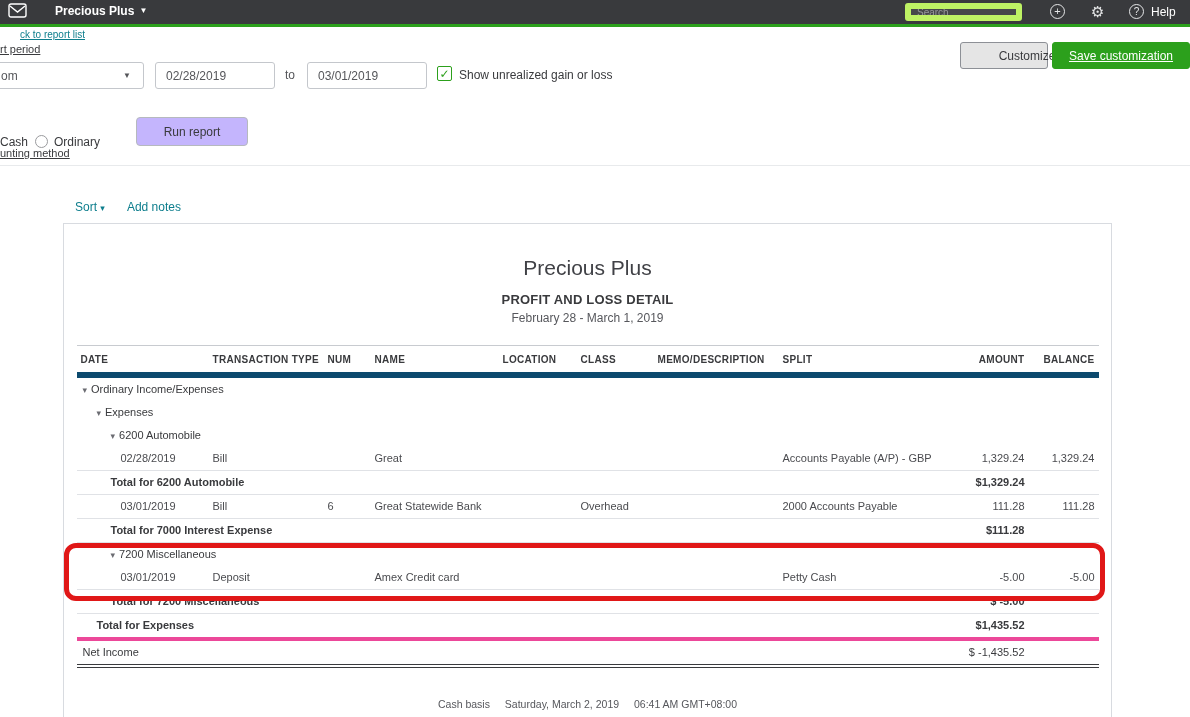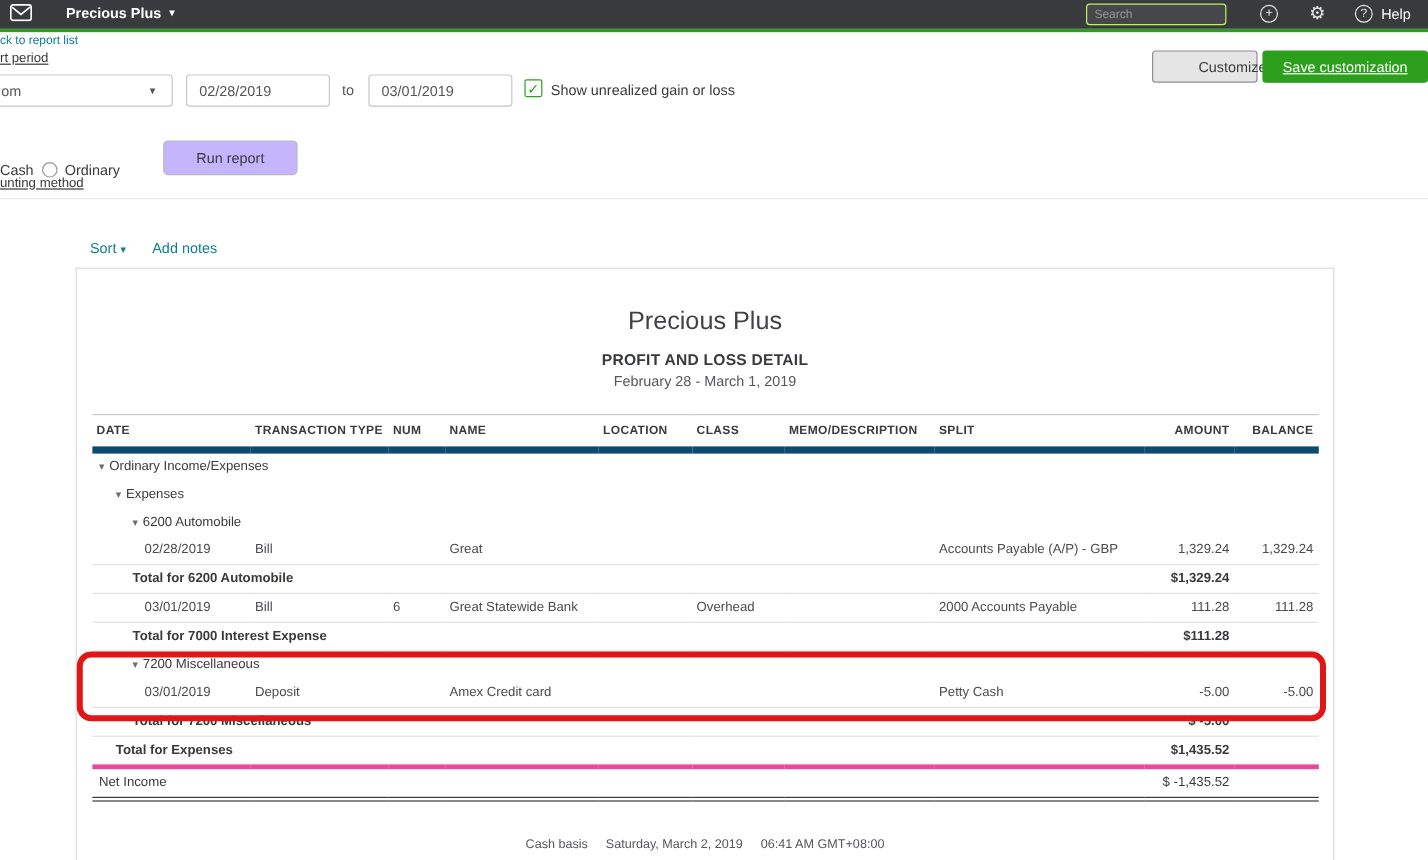--- a/index.html
+++ b/index.html
@@ -6,32 +6,32 @@
   html,body { width:1190px; height:717px; }
   body {
     font-family: "Liberation Sans", "DejaVu Sans", sans-serif;
     background:#ffffff; color:#393a3d; overflow:hidden; position:relative;
   }
   
   .topbar { position:absolute; top:0; left:0; width:1190px; height:24px; background:#393a3d; z-index:10; }
   .topbar-left { position:absolute; left:8px; top:3px; display:flex; align-items:center; gap:28px; }
   .company-switcher { color:#ffffff; font-size:12px; font-weight:bold; display:flex; align-items:center; gap:5px; cursor:pointer; }
   .company-switcher .dd { font-size:8px; }
-  .search-wrap { position:absolute; left:905px; top:3px; width:117px; height:18px; display:flex; border:1px solid #bef264; border-radius:3px; background:#46474a; overflow:hidden; }
+  .search-wrap { position:absolute; left:905px; top:3px; width:117px; height:18px; display:flex; border:6px solid #bef264; border-radius:3px; background:#46474a; overflow:hidden; }
   .search-wrap input { flex:1; background:transparent; border:none; outline:none; color:#cfd0d2; font-size:10px; padding:0 6px; font-family:inherit; }
   .search-wrap input::placeholder { color:#97989b; }
   .tb-icon { position:absolute; top:4px; color:#ffffff; cursor:pointer; }
   .circle-icon { width:15px; height:15px; border:1.5px solid #e6e7e8; border-radius:50%; display:flex; align-items:center; justify-content:center; font-size:11px; line-height:1; color:#e6e7e8; }
   .gear-glyph { font-size:15px; line-height:15px; color:#e6e7e8; }
   .help-text { position:absolute; left:1151px; top:5px; color:#ffffff; font-size:12px; cursor:pointer; }
   .green-bar { position:absolute; top:24px; left:0; width:1190px; height:3px; background:#2ca01c; }
 
   
   .filters { position:absolute; top:27px; left:0; width:1190px; height:138px; background:#fff; }
-  .back-link { position:absolute; left:0; top:2px; font-size:10px; color:#0e7e8d; cursor:pointer; }
+  .back-link { position:absolute; left:0; top:2px; font-size:10px; color:#0e7e8d; text-decoration:underline; cursor:pointer;padding-left:20px; }
   .flabel { position:absolute; font-size:11px; font-weight:normal; color:#393a3d; text-decoration:underline; }
   .report-period-label { left:0; top:16px; }
   .accounting-method-label { left:0; top:80px;margin-top:40px; }
   .select-box { position:absolute; left:-12px; top:35px; width:156px; height:27px; border:1px solid #c4c7cc; border-radius:3px; background:#fff; display:flex; align-items:center; font-size:12px; color:#55565a; padding-left:12px; cursor:pointer; }
   .select-box .caret { position:absolute; right:12px; font-size:8px; color:#55565a; }
   .date-input { position:absolute; top:35px; width:120px; height:27px; border:1px solid #c4c7cc; border-radius:3px; font-size:12px; color:#55565a; padding:0 10px; font-family:inherit; outline:none; }
   .date-from { left:155px; }
   .date-to { left:307px; }
   .to-label { position:absolute; left:285px; top:41px; font-size:12px; color:#55565a; }
   .checkbox { position:absolute; left:437px; top:39px; width:15px; height:15px; border:1px solid #2ca01c; border-radius:2px; background:#fff; display:flex; align-items:center; justify-content:center; font-size:12px; font-weight:bold; color:#2ca01c; cursor:pointer; }

